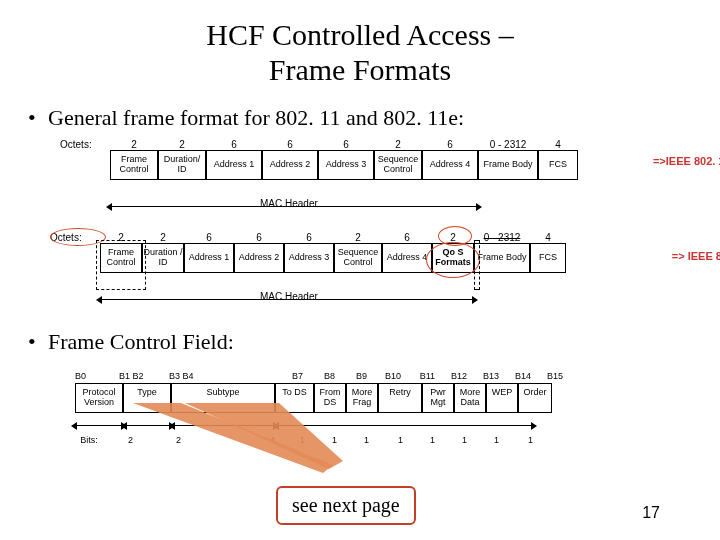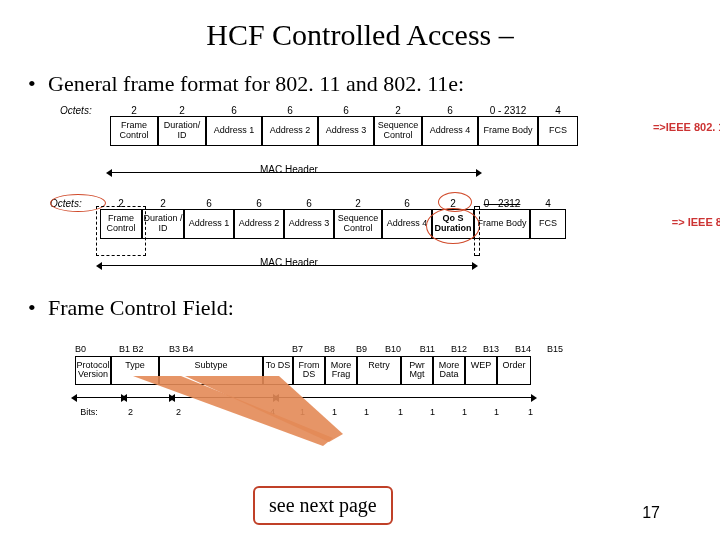--- a/index.html
+++ b/index.html
@@ -32,21 +32,21 @@
     margin-left: 60px;
     margin-top: 10px;
     position: relative;
   }
   .octets-row {
     font-family: Arial, sans-serif;
     font-size: 10px;
     display: flex;
     align-items: center;
   }
-  .octets-label { width: 50px; font-style: italic; }
+  .octets-label { width: 50px; }
   .oct { text-align: center; }
   .field-row {
     display: flex;
     font-family: Arial, sans-serif;
     font-size: 9px;
     text-align: center;
   }
   .cell {
     border: 1px solid #000;
     display: flex;
@@ -93,21 +93,21 @@
     position: absolute;
     border: 1.5px solid #d04a2a;
     border-radius: 50%;
   }
   .dash-box {
     position: absolute;
     border: 1px dashed #000;
   }
   .fc-container {
     margin-left: 75px;
-    margin-top: 23px;
+    margin-top: 16px;
     position: relative;
     font-family: Arial, sans-serif;
     font-size: 9px;
   }
   .bit-row { display: flex; }
   .bit { text-align: right; }
   .fc-row { display: flex; }
   .fcell {
     border: 1px solid #000;
     text-align: center;
@@ -134,20 +134,21 @@
     font-size: 16px;
     font-family: Arial, sans-serif;
     text-align: center;
   }
 </style>
 </head>
 <body>
 
 <div class="title">
   <div>HCF Controlled Access –</div>
+  <div>Frame Formats</div>
 </div>
 
 <div class="bullet">General frame format for 802. 11 and 802. 11e:</div>
 
 <div class="frame-container" style="margin-top:8px;">
   <div class="octets-row">
     <span class="octets-label">Octets:</span>
     <span class="oct" style="width:48px">2</span>
     <span class="oct" style="width:48px">2</span>
     <span class="oct" style="width:56px">6</span>
@@ -191,21 +192,21 @@
     <span class="oct" style="width:36px">4</span>
   </div>
   <div class="field-row" style="margin-left:50px;">
     <div class="cell" style="width:42px;height:30px">Frame Control</div>
     <div class="cell" style="width:42px;height:30px">Duration / ID</div>
     <div class="cell" style="width:50px;height:30px">Address 1</div>
     <div class="cell" style="width:50px;height:30px">Address 2</div>
     <div class="cell" style="width:50px;height:30px">Address 3</div>
     <div class="cell" style="width:48px;height:30px">Sequence Control</div>
     <div class="cell" style="width:50px;height:30px">Address 4</div>
-    <div class="cell" style="width:42px;height:30px;font-weight:bold">Qo S Duration</div>
+    <div class="cell" style="width:42px;height:30px;font-weight:bold">Qo S Formats</div>
     <div class="cell" style="width:56px;height:30px">Frame Body</div>
     <div class="cell" style="width:36px;height:30px">FCS</div>
   </div>
   <div class="arrow-row">
     <div class="arrow-line" style="left:50px;width:374px"></div>
     <span class="mac-label" style="left:210px;top:-2px">MAC Header</span>
   </div>
   <span class="ieee-label" style="right:-38px;top:18px">=&gt; IEEE 802. 11e</span>
 
   <div class="red-ellipse" style="left:0px;top:-4px;width:56px;height:18px"></div>
@@ -226,24 +227,24 @@
     <span class="bit" style="width:32px">B8</span>
     <span class="bit" style="width:32px">B9</span>
     <span class="bit" style="width:34px">B10</span>
     <span class="bit" style="width:34px">B11</span>
     <span class="bit" style="width:32px">B12</span>
     <span class="bit" style="width:32px">B13</span>
     <span class="bit" style="width:32px">B14</span>
     <span class="bit" style="width:32px">B15</span>
   </div>
   <div class="fc-row" style="margin-top:2px;">
-    <div class="fcell" style="width:36px">Protocol Version</div>
+    <div class="fcell" style="width:48px">Protocol Version</div>
     <div class="fcell" style="width:48px">Type</div>
     <div class="fcell" style="width:104px">Subtype</div>
-    <div class="fcell" style="width:30px">To DS</div>
+    <div class="fcell" style="width:39px">To DS</div>
     <div class="fcell" style="width:32px">From DS</div>
     <div class="fcell" style="width:32px">More Frag</div>
     <div class="fcell" style="width:44px">Retry</div>
     <div class="fcell" style="width:32px">Pwr Mgt</div>
     <div class="fcell" style="width:32px">More Data</div>
     <div class="fcell" style="width:32px">WEP</div>
     <div class="fcell" style="width:34px">Order</div>
   </div>
   <div class="arrow-row" style="height:18px;margin-top:6px;">
     <div class="arrow-line" style="left:0px;width:48px"></div>
@@ -267,15 +268,15 @@
   </div>
 
   <div class="orange-tri" style="left:58px;top:32px;">
     <svg width="240" height="70">
       <polygon points="0,0 48,0 200,62 190,70" fill="#e38a56" opacity="0.9"></polygon>
       <polygon points="52,0 146,0 210,58 196,66" fill="#e38a56" opacity="0.9"></polygon>
     </svg>
   </div>
 </div>
 
-<div class="red-box" style="left:253px;top:486px">see next page</div>
+<div class="red-box" style="left:276px;top:486px">see next page</div>
 
 <div class="page-num">17</div>
 
 </body></html>

